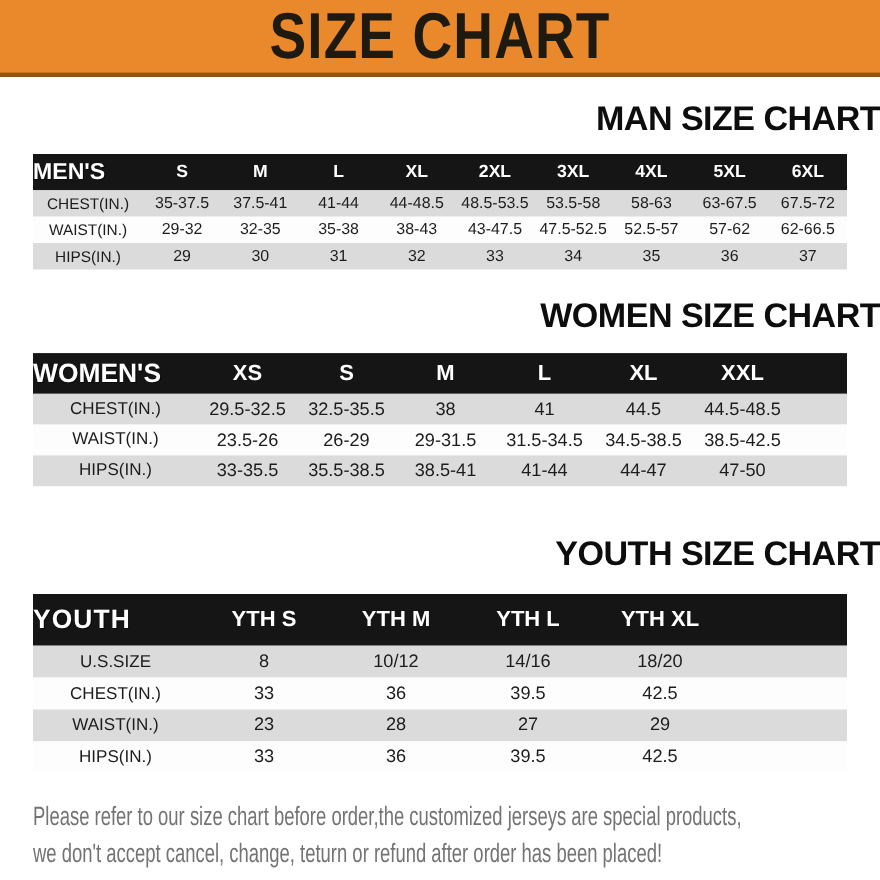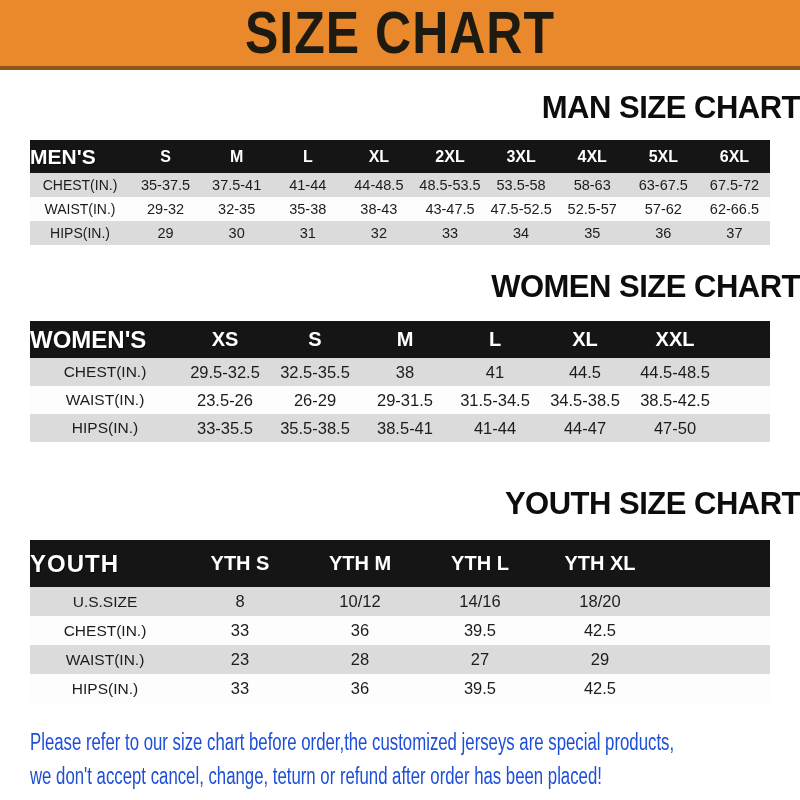--- a/index.html
+++ b/index.html
@@ -98,21 +98,21 @@
   .youth .hdr { height: 47px; }
   .youth .corner, .youth .lbl { width: 150px; flex: 0 0 150px; }
   .youth .corner { font-size: 24px; letter-spacing: 1px; }
   .youth .hdr .cell { font-size: 20px; font-weight: 700; }
   .youth .row { height: 29px; font-size: 16.5px; }
   .youth .lbl { font-size: 15.5px; }
 
   
   .disclaimer {
     margin: 22px 0 0 30px;
-    color: #1d4ed8;
+    color: #737373;
   }
   .disclaimer-line {
     display: inline-block;
     font-size: 21.5px;
     line-height: 34px;
     white-space: nowrap;
     transform: scale(0.78, 1.12);
     transform-origin: 0 50%;
   }
 </style>

